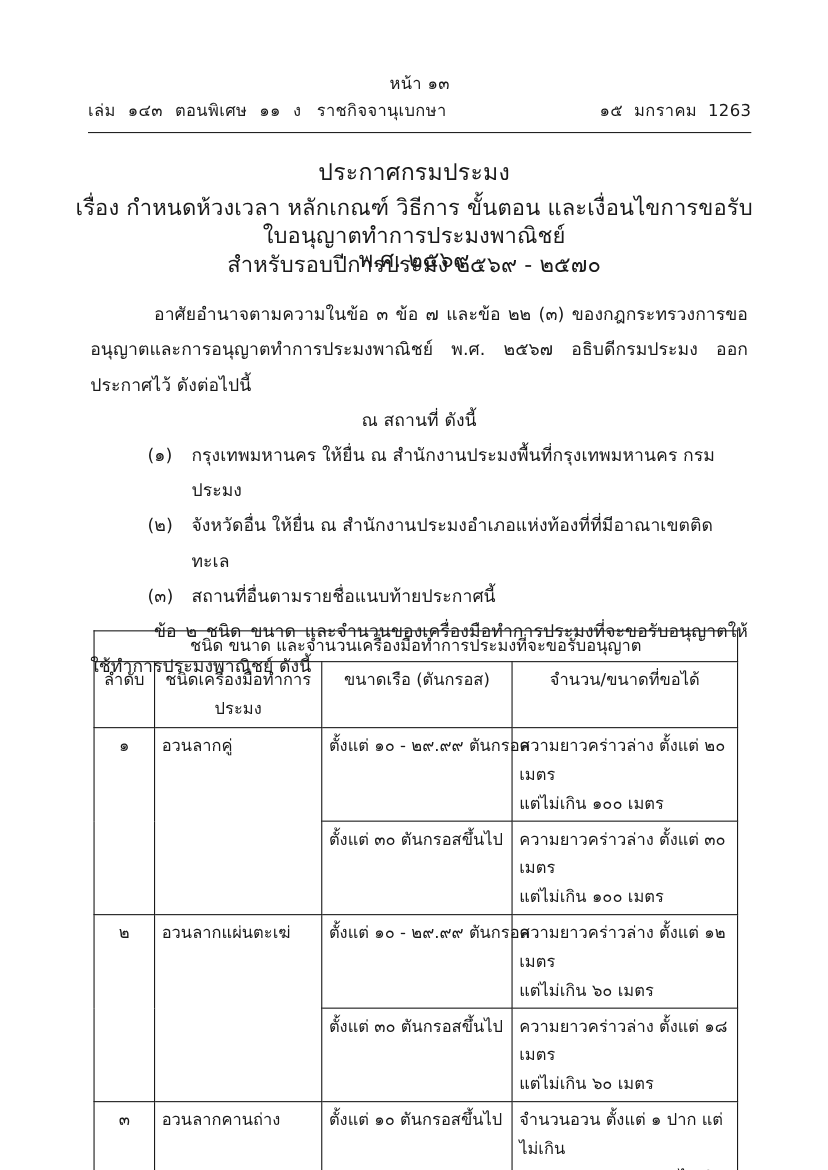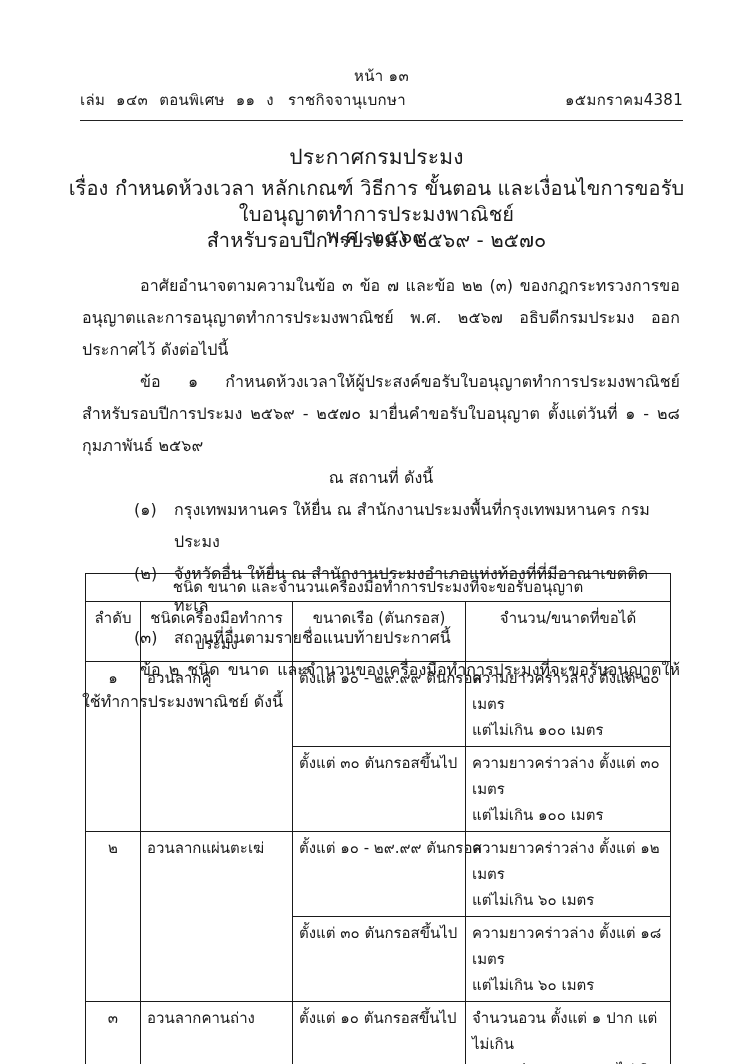--- a/index.html
+++ b/index.html
@@ -56,21 +56,21 @@
     text-align: right;
   }
   .masthead-center {
     flex: 0 0 auto;
     margin-left: 14px;
     margin-right: auto;
     white-space: nowrap;
   }
   .masthead-right {
     display: flex;
-    gap: 0;
+    gap: 10px;
     white-space: nowrap;
   }
   .masthead-rule {
     position: absolute;
     left: 80px;
     top: 120px;
     width: 603px;
     height: 0;
     border-top: 1.3px solid #222;
   }
@@ -209,36 +209,35 @@
         <span>เล่ม</span>
         <span>๑๔๓</span>
         <span>ตอนพิเศษ</span>
         <span>๑๑</span>
         <span>ง</span>
       </span>
       <span class="masthead-center">ราชกิจจานุเบกษา</span>
       <span class="masthead-right">
         <span>๑๕</span>
         <span>มกราคม</span>
-        <span>4381</span>
+        <span>1263</span>
       </span>
     </div>
   </div>
   <div class="masthead-rule"></div>
 
   <div class="doc-title">ประกาศกรมประมง</div>
   <div class="doc-subject">
     <div>เรื่อง  กำหนดห้วงเวลา หลักเกณฑ์ วิธีการ ขั้นตอน และเงื่อนไขการขอรับใบอนุญาตทำการประมงพาณิชย์</div>
     <div>สำหรับรอบปีการประมง ๒๕๖๙ - ๒๕๗๐</div>
   </div>
   <div class="doc-year">พ.ศ. ๒๕๖๙</div>
 
   <div class="body-block">
     <p class="para indent">อาศัยอำนาจตามความในข้อ ๓ ข้อ ๗ และข้อ ๒๒ (๓) ของกฎกระทรวงการขออนุญาตและการอนุญาตทำการประมงพาณิชย์ พ.ศ. ๒๕๖๗ อธิบดีกรมประมง ออกประกาศไว้ ดังต่อไปนี้</p>
-    <p class="para indent">ข้อ ๑  กำหนดห้วงเวลาให้ผู้ประสงค์ขอรับใบอนุญาตทำการประมงพาณิชย์ สำหรับรอบปีการประมง ๒๕๖๙ - ๒๕๗๐ มายื่นคำขอรับใบอนุญาต ตั้งแต่วันที่ ๑ - ๒๘ กุมภาพันธ์ ๒๕๖๙</p>
     <p class="para flush para-last-natural">ณ สถานที่ ดังนี้</p>
 
     <ul class="numlist">
       <li>
         <span class="marker">(๑)</span>
         <span class="item-text">กรุงเทพมหานคร ให้ยื่น ณ สำนักงานประมงพื้นที่กรุงเทพมหานคร กรมประมง</span>
       </li>
       <li>
         <span class="marker">(๒)</span>
         <span class="item-text">จังหวัดอื่น ให้ยื่น ณ สำนักงานประมงอำเภอแห่งท้องที่ที่มีอาณาเขตติดทะเล</span>

